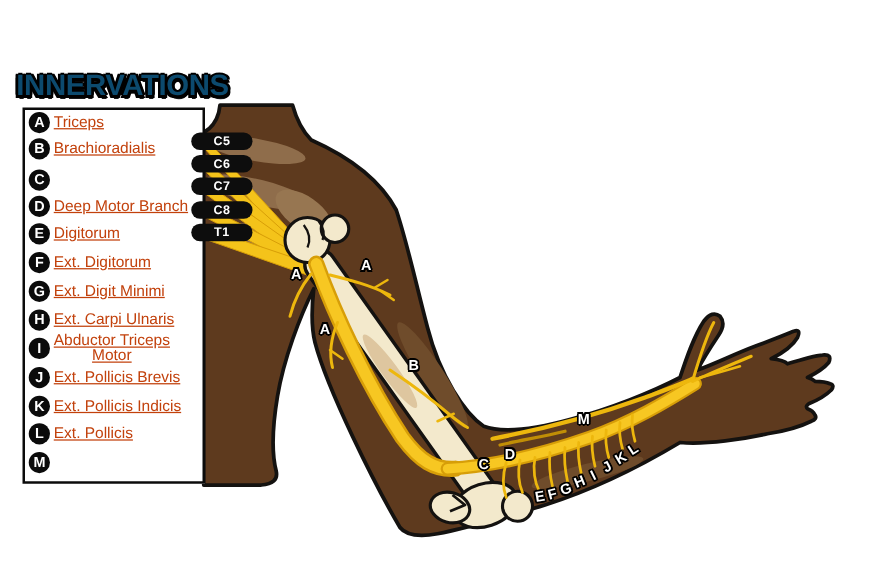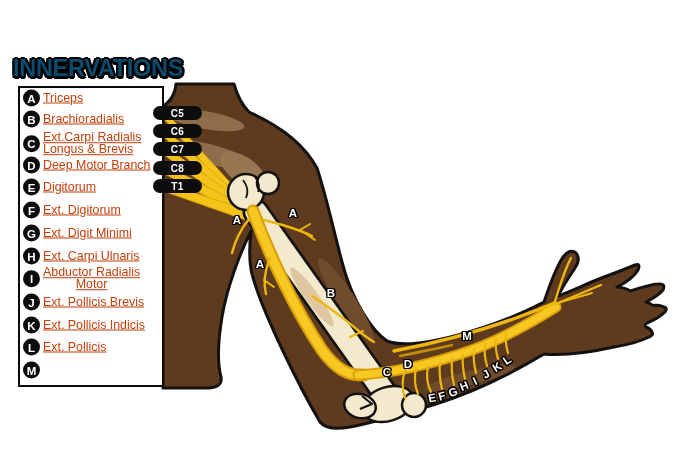--- a/index.html
+++ b/index.html
@@ -173,24 +173,20 @@
       </div>
     <div class="lg-row" style="top:31px">
         <span class="lg-circle">B</span>
         <div class="lg-text">
           <div>Brachioradialis</div>
           <div class="l2"></div>
         </div>
       </div>
     <div class="lg-row" style="top:56px">
         <span class="lg-circle">C</span>
-        <div class="lg-text left2">
-          <div>Ext.Carpi Radialis</div>
-          <div class="l2">Longus &amp; Brevis</div>
-        </div>
       </div>
     <div class="lg-row" style="top:77px">
         <span class="lg-circle">D</span>
         <div class="lg-text">
           <div>Deep Motor Branch</div>
           <div class="l2"></div>
         </div>
       </div>
     <div class="lg-row" style="top:99px">
         <span class="lg-circle">E</span>
@@ -216,21 +212,21 @@
     <div class="lg-row" style="top:168px">
         <span class="lg-circle">H</span>
         <div class="lg-text">
           <div>Ext. Carpi Ulnaris</div>
           <div class="l2"></div>
         </div>
       </div>
     <div class="lg-row" style="top:191px">
         <span class="lg-circle">I</span>
         <div class="lg-text">
-          <div>Abductor Radialis</div>
+          <div>Abductor Triceps</div>
           <div class="l2">Motor</div>
         </div>
       </div>
     <div class="lg-row" style="top:214px">
         <span class="lg-circle">J</span>
         <div class="lg-text">
           <div>Ext. Pollicis Brevis</div>
           <div class="l2"></div>
         </div>
       </div>

